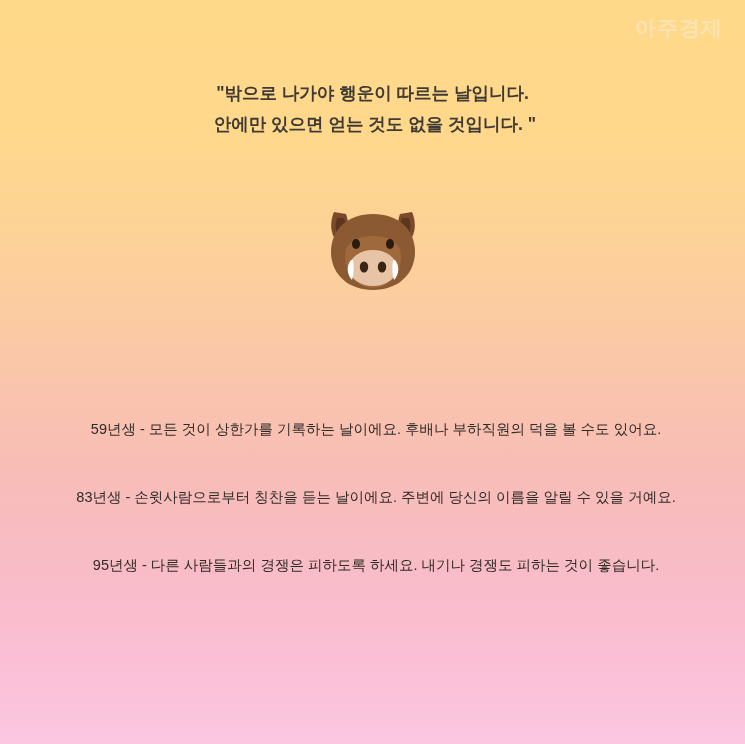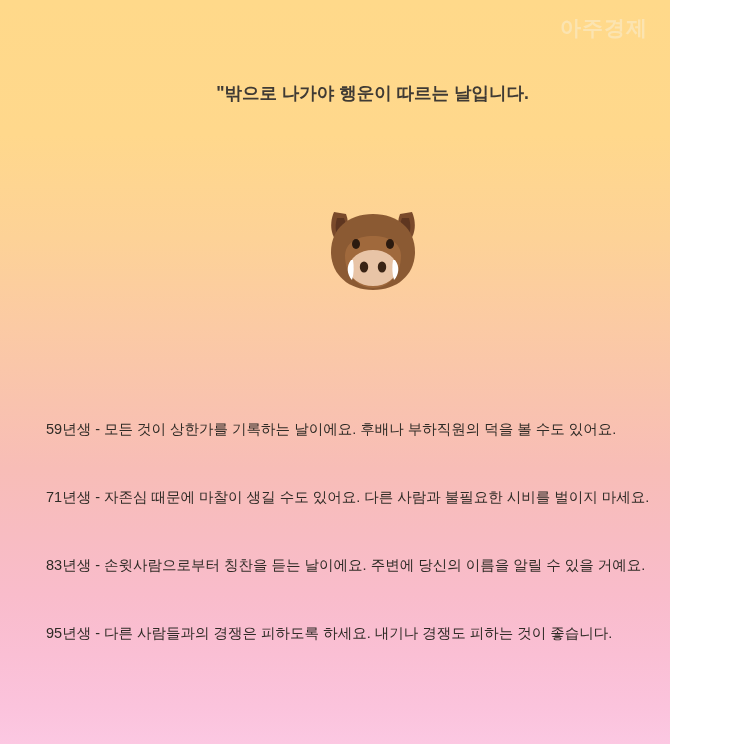--- a/index.html
+++ b/index.html
@@ -7,21 +7,21 @@
     padding: 0;
   }
   body {
     width: 745px;
     height: 744px;
     font-family: "Liberation Sans", sans-serif;
     overflow: hidden;
   }
   .card {
     position: relative;
-    width: 670px;
+    width: 745px;
     height: 744px;
     box-sizing: border-box;
     background: linear-gradient(180deg,
         #ffd98a 0%,
         #ffd88c 18%,
         #fdd297 32%,
         #fbcaa4 44%,
         #f9c3ae 54%,
         #f8bdb7 63%,
         #f8bcc2 72%,
@@ -64,20 +64,21 @@
     text-align: center;
   }
   .boar-svg {
     display: inline-block;
   }
   .fortunes {
     position: absolute;
     top: 418px;
     left: 46px;
     width: 660px;
+    text-align: center;
   }
   .fortune-row {
     font-size: 14.5px;
     color: #2f2b26;
     line-height: 22px;
     margin-bottom: 46px;
     white-space: nowrap;
   }
   .fortune-row:last-child {
     margin-bottom: 8px;
@@ -85,20 +86,21 @@
 </style>
 </head>
 <body>
 
 <div class="card">
 
   <div class="brand">아주경제</div>
 
   <div class="quote">
     <span class="line">"밖으로 나가야 행운이 따르는 날입니다.</span>
+    <span class="line"> 안에만 있으면 얻는 것도 없을 것입니다. "</span>
   </div>
 
   <div class="emoji-wrap">
     <svg class="boar-svg" width="110" height="106" viewBox="0 0 110 106" xmlns="http://www.w3.org/2000/svg">
 
       <path d="M16 16 C10 30 14 44 24 50 C30 42 32 28 28 18 Z" fill="#7a4a2b"></path>
       <path d="M94 16 C100 30 96 44 86 50 C80 42 78 28 82 18 Z" fill="#7a4a2b"></path>
       <path d="M19 22 C16 32 18 41 24 45 C28 39 29 29 26 22 Z" fill="#5e3620"></path>
       <path d="M91 22 C94 32 92 41 86 45 C82 39 81 29 84 22 Z" fill="#5e3620"></path>
 
@@ -113,18 +115,17 @@
       <path d="M33 64 C28 70 29 79 34 84 C36 78 36 70 35 64 Z" fill="#ffffff"></path>
       <path d="M77 64 C82 70 81 79 76 84 C74 78 74 70 75 64 Z" fill="#ffffff"></path>
 
       <ellipse cx="38" cy="48" rx="4" ry="5" fill="#2b1a0f"></ellipse>
       <ellipse cx="72" cy="48" rx="4" ry="5" fill="#2b1a0f"></ellipse>
     </svg>
   </div>
 
   <div class="fortunes">
     <div class="fortune-row">59년생 - 모든 것이 상한가를 기록하는 날이에요. 후배나 부하직원의 덕을 볼 수도 있어요.</div>
-    <div class="fortune-row">71년생 - 자존심 때문에 마찰이 생길 수도 있어요. 다른 사람과 불필요한 시비를 벌이지 마세요.</div>
     <div class="fortune-row">83년생 - 손윗사람으로부터 칭찬을 듣는 날이에요. 주변에 당신의 이름을 알릴 수 있을 거예요.</div>
     <div class="fortune-row">95년생 - 다른 사람들과의 경쟁은 피하도록 하세요. 내기나 경쟁도 피하는 것이 좋습니다.</div>
   </div>
 
 </div>
 
 </body></html>

